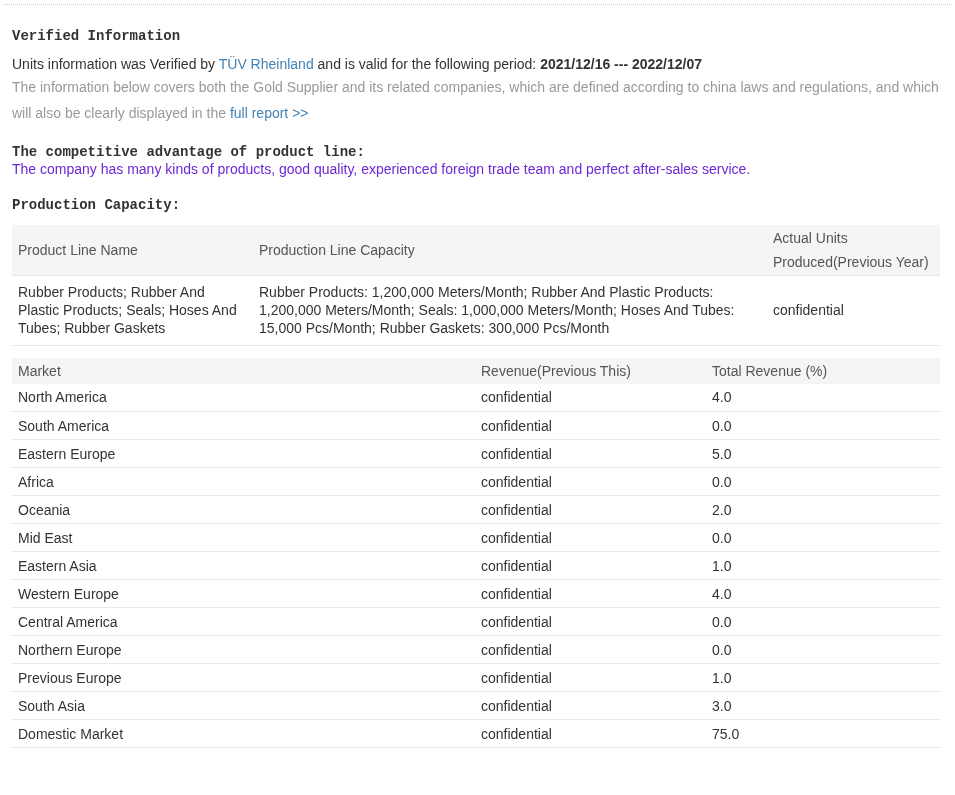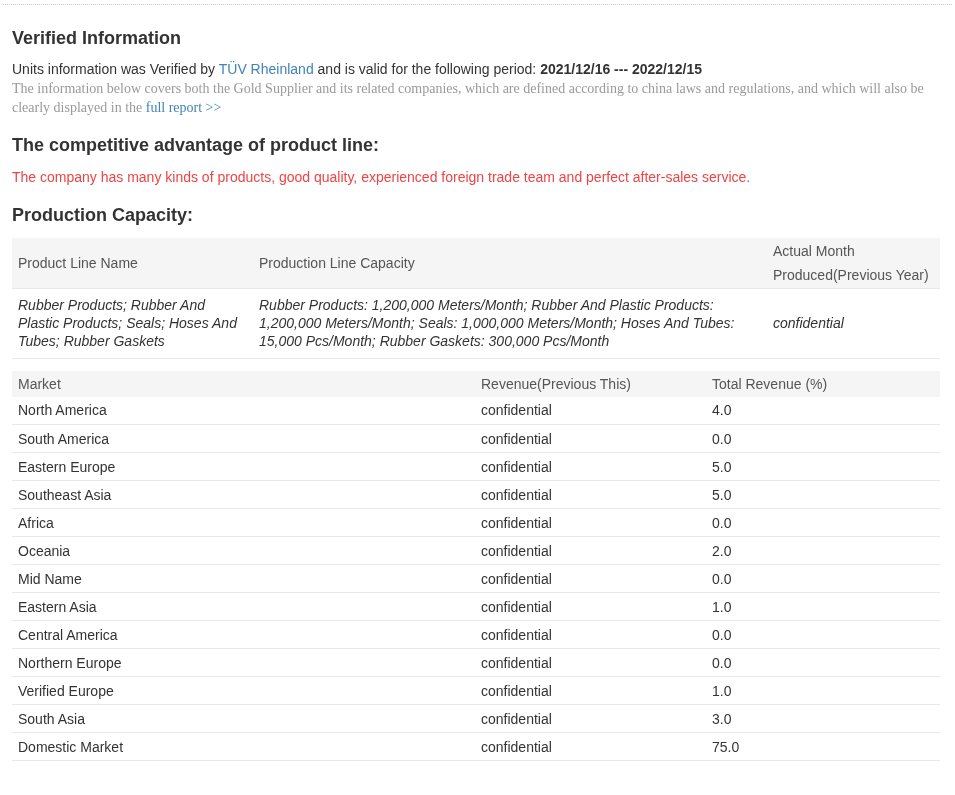--- a/index.html
+++ b/index.html
@@ -12,29 +12,30 @@
   }
   .top-dotted {
     border-top: 1px dotted #c9c9c9;
     margin: 4px 3px 0 3px;
     height: 0;
   }
   .content {
     padding: 0 15px 0 12px;
   }
   h3.sec-title {
-    font-size: 18px;
+    font-size: 14px;
     font-weight: bold;
     color: #333;
     margin-top: 18px;
+    font-family: Liberation Mono, monospace;
   }
   h3.first { margin-top: 23px; }
   .para { line-height: 19px; color: #333; margin-top: 11px; }
-  .para-gray { line-height: 19px; color: #999; font-family: Liberation Serif, serif; }
-  .para-plain { line-height: 19px; color: #ef4444; margin-top: 12px; }
+  .para-gray { line-height: 26px; color: #999; }
+  .para-plain { line-height: 19px; color: #6d28d9; }
   a.lnk { color: #4183b7; text-decoration: none; cursor: pointer; }
   .bold-dark { font-weight: bold; color: #333; }
 
   table.tbl {
     border-collapse: collapse;
     table-layout: fixed;
     width: 928px;
     margin-top: 12px;
   }
   table.tbl th {
@@ -47,21 +48,20 @@
   }
   
   .prod-tbl th { height: 50px; vertical-align: middle; line-height: 24px; }
   .prod-tbl td {
     border-top: 1px solid #e8e8e8;
     border-bottom: 1px solid #e8e8e8;
     color: #333;
     vertical-align: top;
     line-height: 18px;
     padding: 7px 12px 8px 6px;
-    font-style: italic;
   }
   .prod-tbl td.mid { vertical-align: middle; }
   
   .mkt-tbl th { height: 26px; margin-top: 44px; }
   .mkt-tbl td {
     height: 28px;
     border-bottom: 1px solid #e8e8e8;
     color: #333;
     padding-left: 6px;
     vertical-align: middle;
@@ -73,21 +73,21 @@
 <div class="top-dotted"></div>
 
 <div class="content">
 
   <h3 class="sec-title first">Verified Information</h3>
 
   <div class="para">
     <span>Units information was Verified by</span>
     <a class="lnk">TÜV Rheinland</a>
     <span>and is valid for the following period:</span>
-    <span class="bold-dark">2021/12/16 --- 2022/12/15</span>
+    <span class="bold-dark">2021/12/16 --- 2022/12/07</span>
   </div>
 
   <div class="para-gray">
     <span>The information below covers both the Gold Supplier and its related companies, which are defined according to china laws and regulations, and which will also be clearly displayed in the</span>
     <a class="lnk">full report &gt;&gt;</a>
   </div>
 
   <h3 class="sec-title">The competitive advantage of product line:</h3>
   <div class="para-plain">The company has many kinds of products, good quality, experienced foreign trade team and perfect after-sales service.</div>
 
@@ -96,21 +96,21 @@
   <table class="tbl prod-tbl">
     <colgroup>
       <col style="width:241px">
         <col style="width:514px">
         <col style="width:173px">
     </colgroup>
     <thead>
       <tr>
         <th>Product Line Name</th>
         <th>Production Line Capacity</th>
-        <th>Actual Month Produced(Previous Year)</th>
+        <th>Actual Units Produced(Previous Year)</th>
       </tr>
     </thead>
     <tbody>
       <tr>
         <td>Rubber Products; Rubber And Plastic Products; Seals; Hoses And Tubes; Rubber Gaskets</td>
         <td>Rubber Products: 1,200,000 Meters/Month; Rubber And Plastic Products: 1,200,000 Meters/Month; Seals: 1,000,000 Meters/Month; Hoses And Tubes: 15,000 Pcs/Month; Rubber Gaskets: 300,000 Pcs/Month</td>
         <td class="mid">confidential</td>
       </tr>
     </tbody>
   </table>
@@ -141,65 +141,65 @@
     <td>confidential</td>
     <td>0.0</td>
   </tr>
 
   <tr>
     <td>Eastern Europe</td>
     <td>confidential</td>
     <td>5.0</td>
   </tr>
 
-  <tr>
-    <td>Southeast Asia</td>
-    <td>confidential</td>
-    <td>5.0</td>
-  </tr>
 
   <tr>
     <td>Africa</td>
     <td>confidential</td>
     <td>0.0</td>
   </tr>
 
   <tr>
     <td>Oceania</td>
     <td>confidential</td>
     <td>2.0</td>
   </tr>
 
   <tr>
-    <td>Mid Name</td>
+    <td>Mid East</td>
     <td>confidential</td>
     <td>0.0</td>
   </tr>
 
   <tr>
     <td>Eastern Asia</td>
     <td>confidential</td>
     <td>1.0</td>
   </tr>
 
+  <tr>
+    <td>Western Europe</td>
+    <td>confidential</td>
+    <td>4.0</td>
+  </tr>
 
   <tr>
     <td>Central America</td>
     <td>confidential</td>
     <td>0.0</td>
   </tr>
 
   <tr>
     <td>Northern Europe</td>
     <td>confidential</td>
     <td>0.0</td>
   </tr>
 
   <tr>
-    <td>Verified Europe</td>
+    <td>Previous Europe</td>
     <td>confidential</td>
     <td>1.0</td>
   </tr>
 
   <tr>
     <td>South Asia</td>
     <td>confidential</td>
     <td>3.0</td>
   </tr>
 

